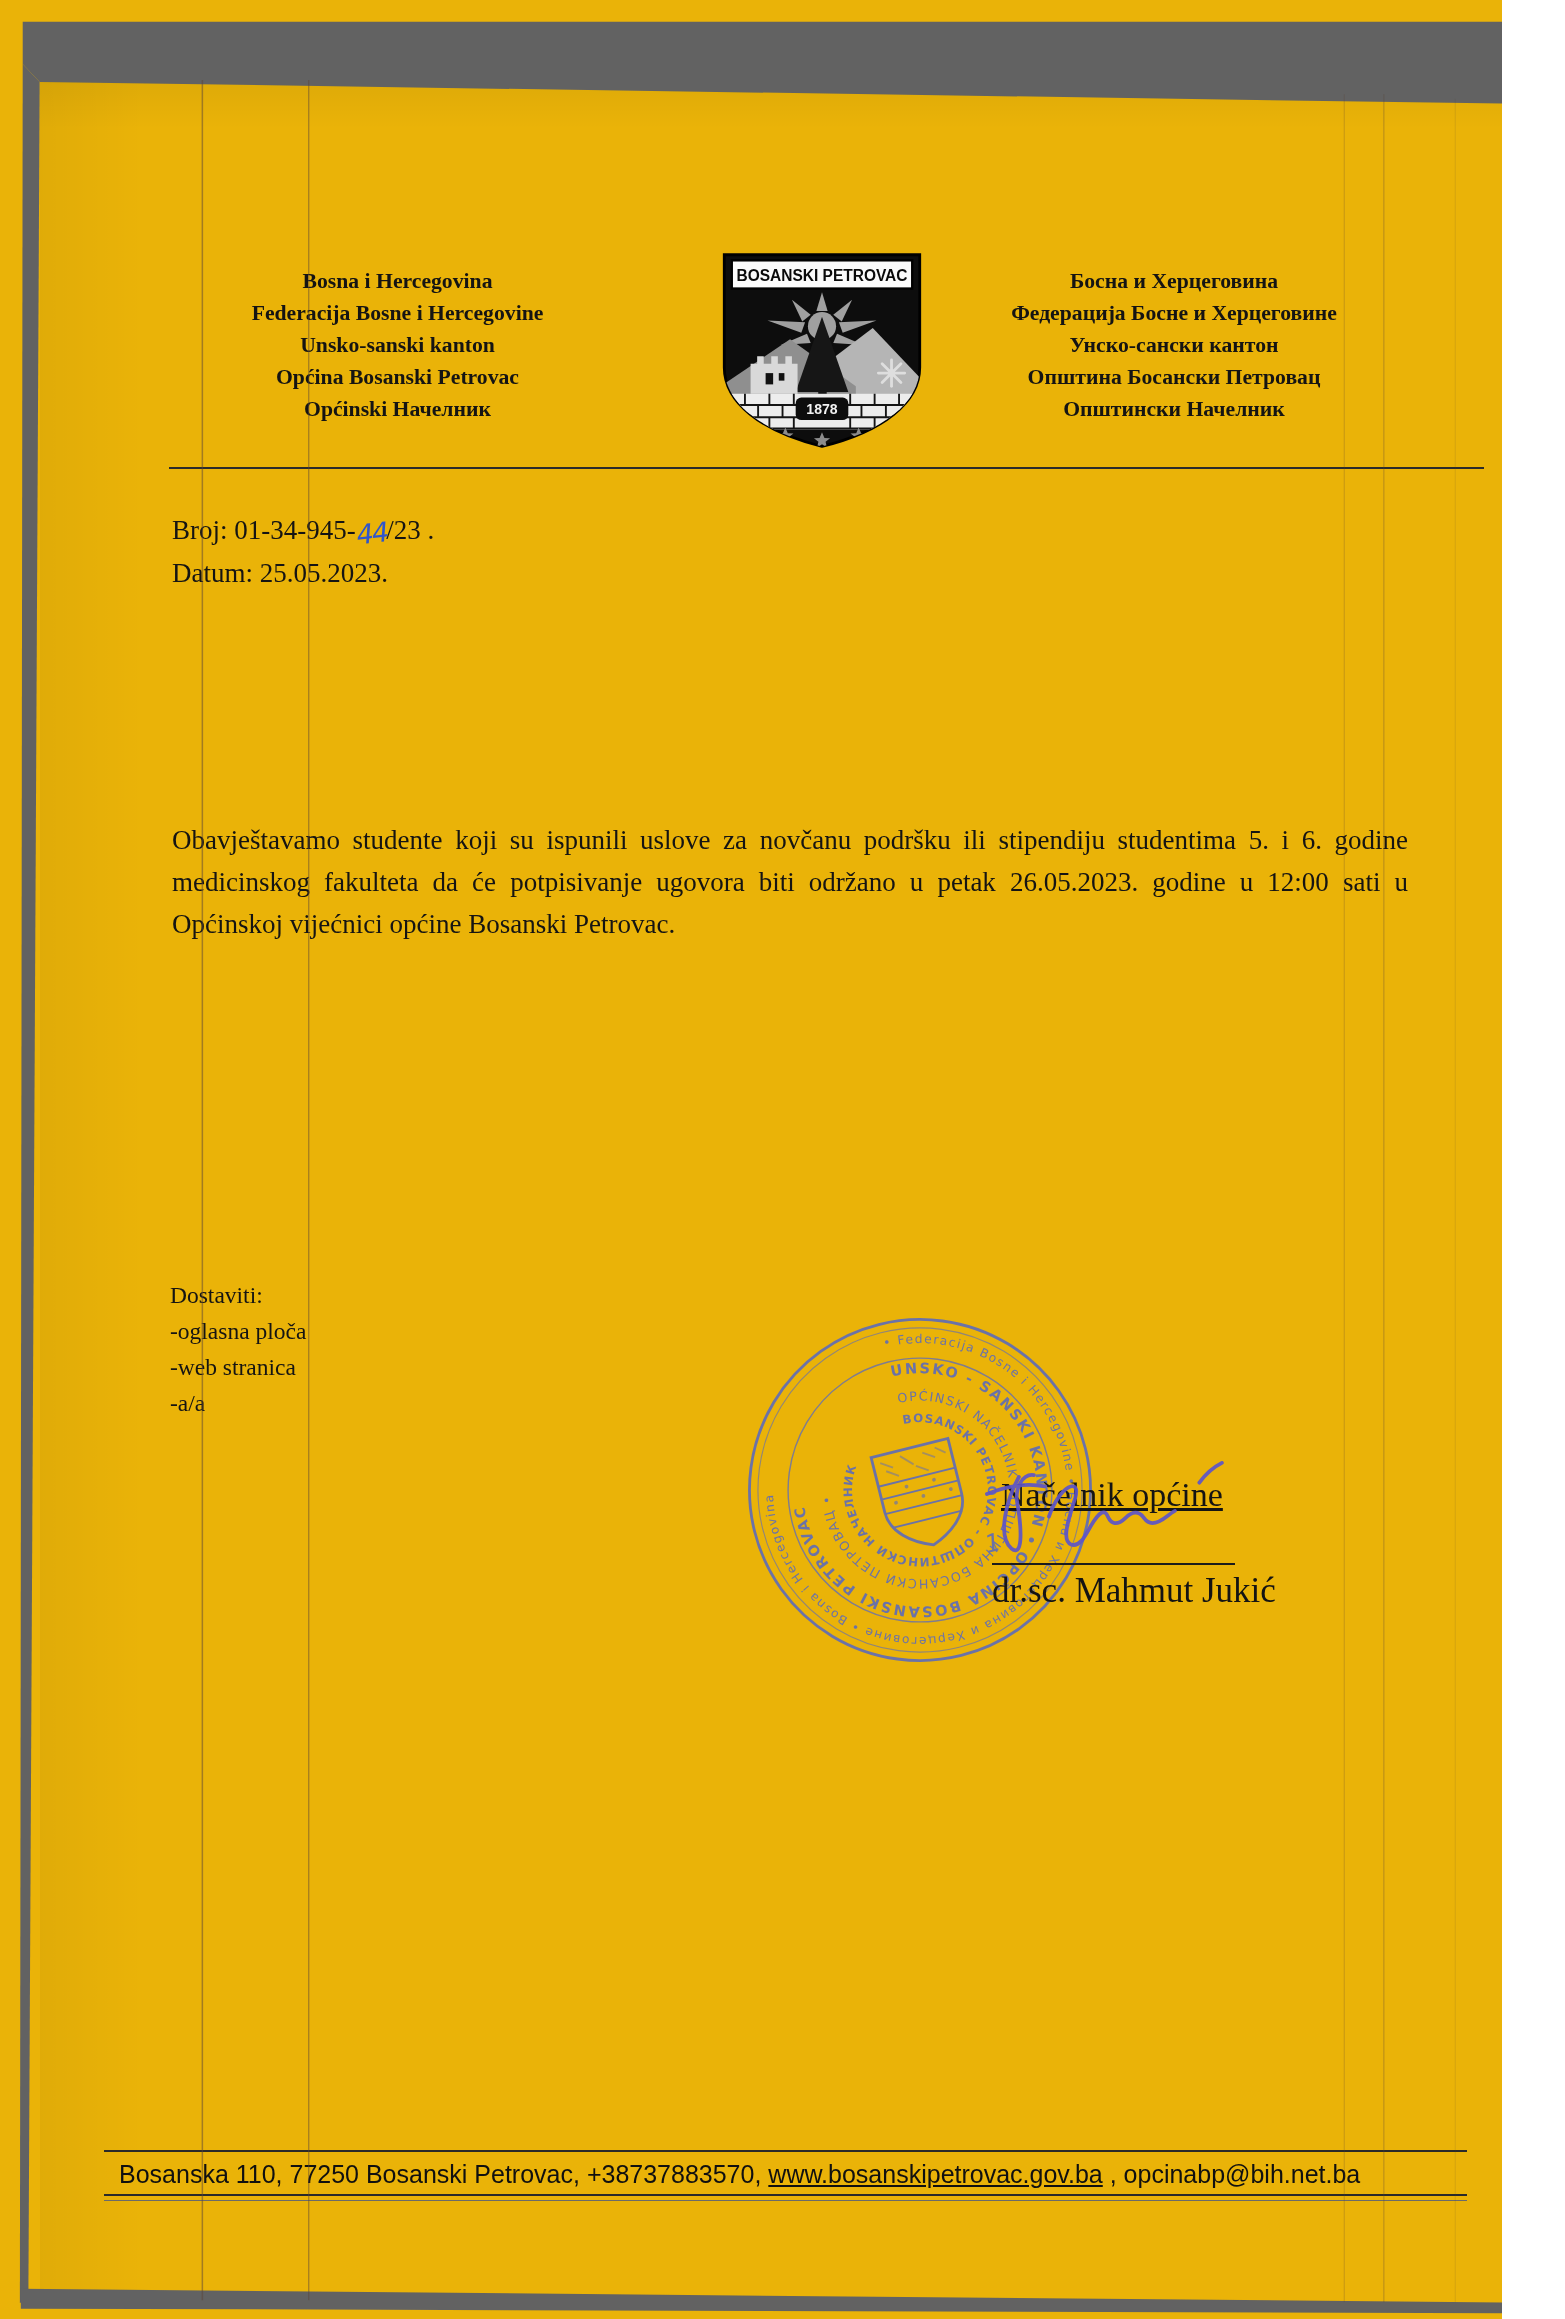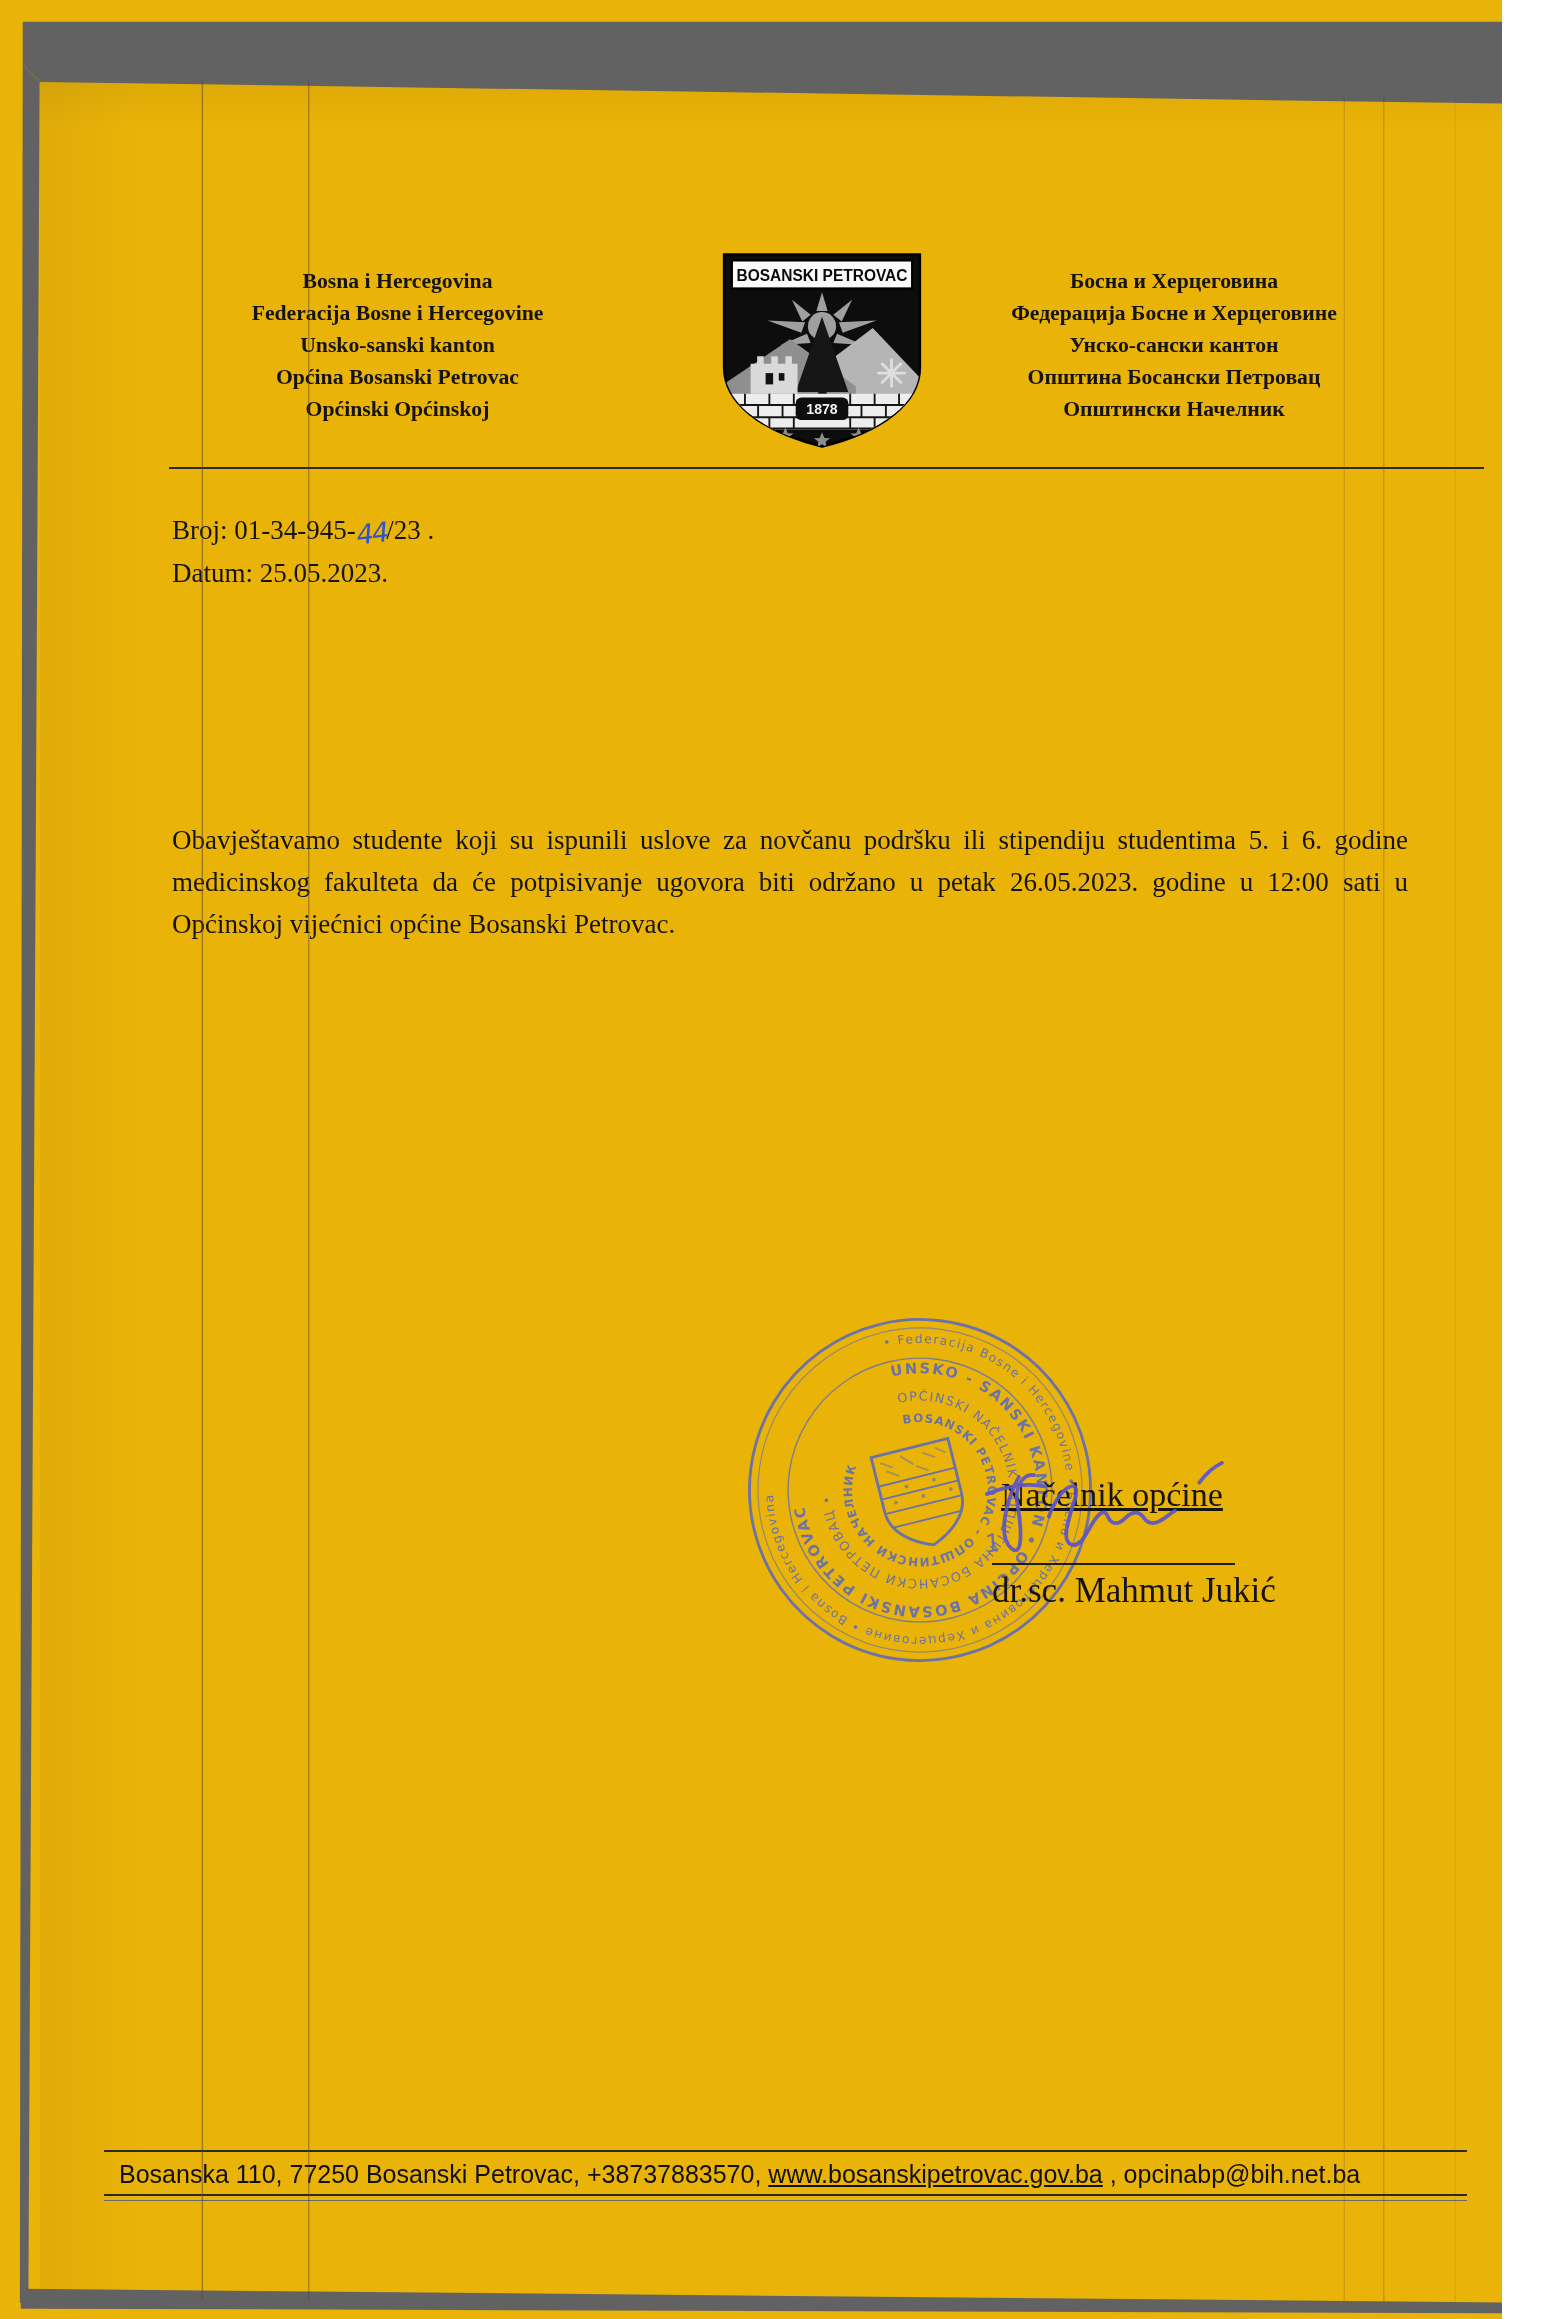--- a/index.html
+++ b/index.html
@@ -51,21 +51,21 @@
 <div class="page">
 
   <div class="abs shade-top"></div>
   <div class="abs shade-left"></div>
 
   <div class="abs hdr-block hdr-left">
     <div>Bosna i Hercegovina</div>
     <div>Federacija Bosne i Hercegovine</div>
     <div>Unsko-sanski kanton</div>
     <div>Općina Bosanski Petrovac</div>
-    <div>Općinski Općinskoj</div>
+    <div>Općinski Начелник</div>
   </div>
 
   <svg class="abs emblem" viewBox="0 0 232 218">
     <defs>
       <clipPath id="shieldClip">
           <path d="M12,6 H220 V126 C220,163 181,194 116,210 C51,194 12,163 12,126 Z"></path>
         </clipPath>
       <path id="starP" d="M0,-9 L2.6,-2.9 L8.6,-2.8 L3.8,1 L5.3,7.3 L0,3.8 L-5.3,7.3 L-3.8,1 L-8.6,-2.8 L-2.6,-2.9 Z"></path>
     </defs>
     <path d="M12,6 H220 V126 C220,163 181,194 116,210 C51,194 12,163 12,126 Z" fill="#0d0d0d" stroke="#000" stroke-width="3"></path>
@@ -153,20 +153,26 @@
   <div class="abs hdr-rule"></div>
 
   <div class="abs meta">
     <div><span>Broj: 01-34-945-</span><span class="hand-num">44</span><span>/23 .</span></div>
     <div>Datum: 25.05.2023.</div>
   </div>
 
 
   <div class="abs para p1">Obavještavamo studente koji su ispunili uslove za novčanu podršku ili stipendiju studentima 5. i 6. godine medicinskog fakulteta da će potpisivanje ugovora biti održano u petak 26.05.2023. godine u 12:00 sati u Općinskoj vijećnici općine Bosanski Petrovac.</div>
 
+  <div class="abs dist">
+    <div>Dostaviti:</div>
+    <div>-oglasna ploča</div>
+    <div>-web stranica</div>
+    <div>-a/a</div>
+  </div>
 
   <svg class="abs stamp" viewBox="0 0 380 380">
     <defs>
       <path id="sr1" d="M190,34 a156,156 0 1 1 -0.01,0"></path>
       <path id="sr2" d="M190,66 a124,124 0 1 1 -0.01,0"></path>
       <path id="sr3" d="M190,95 a95,95 0 1 1 -0.01,0"></path>
       <path id="sr4" d="M190,118 a72,72 0 1 1 -0.01,0"></path>
     </defs>
     <g transform="rotate(-14 190 190)" fill="#5a6abe" stroke="#5a6abe" font-family="DejaVu Sans, sans-serif">
       <circle cx="190" cy="190" r="181" fill="none" stroke-width="3"></circle>

